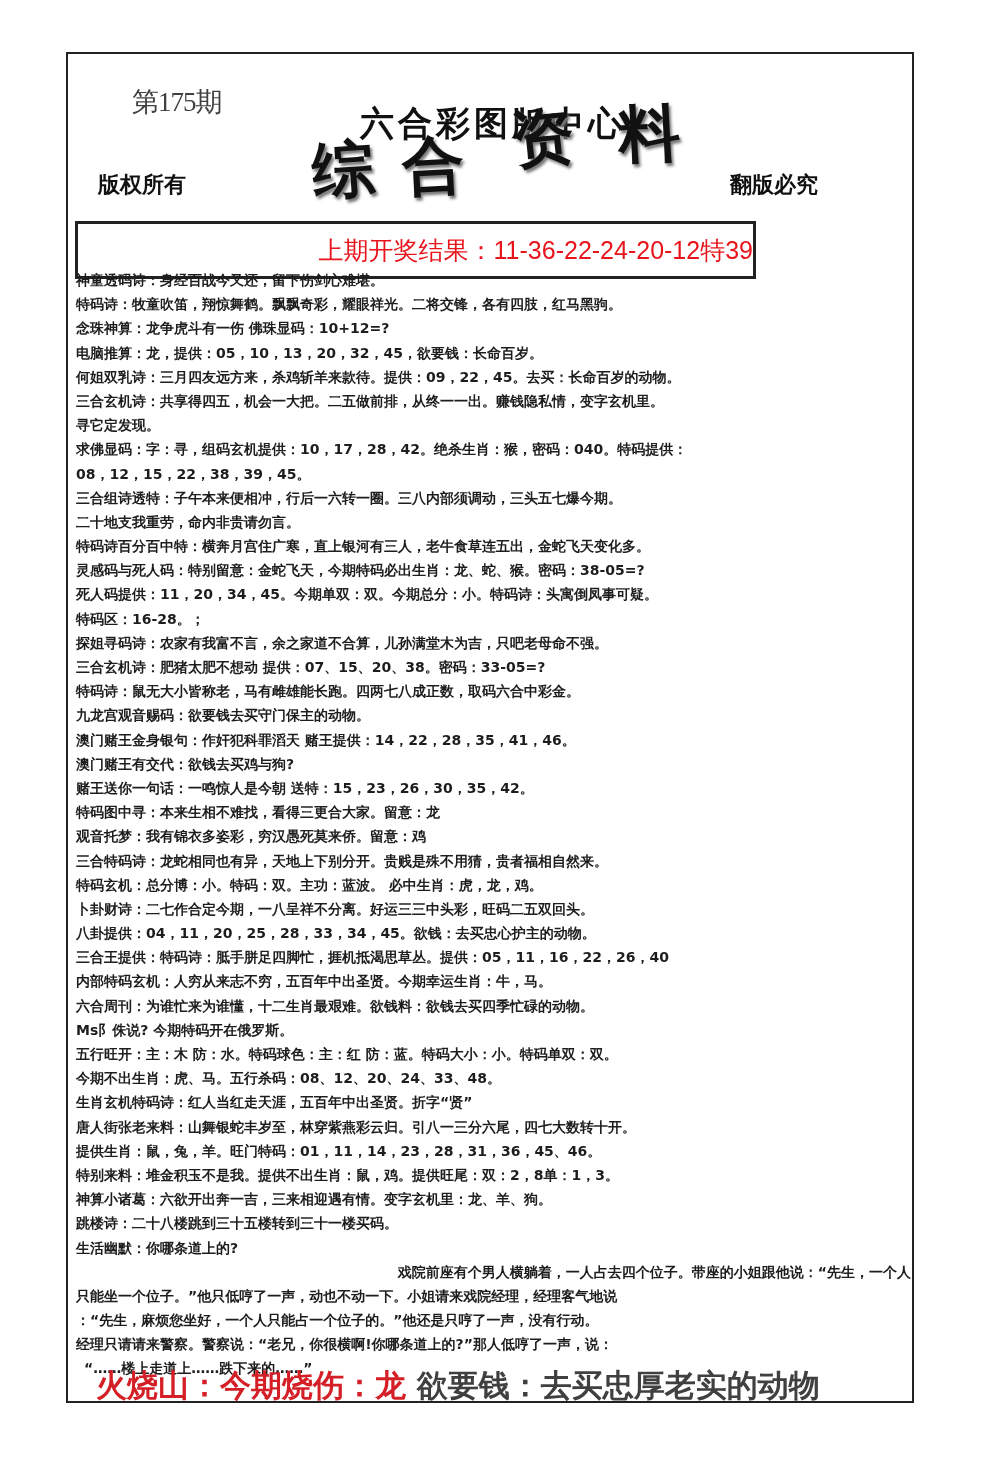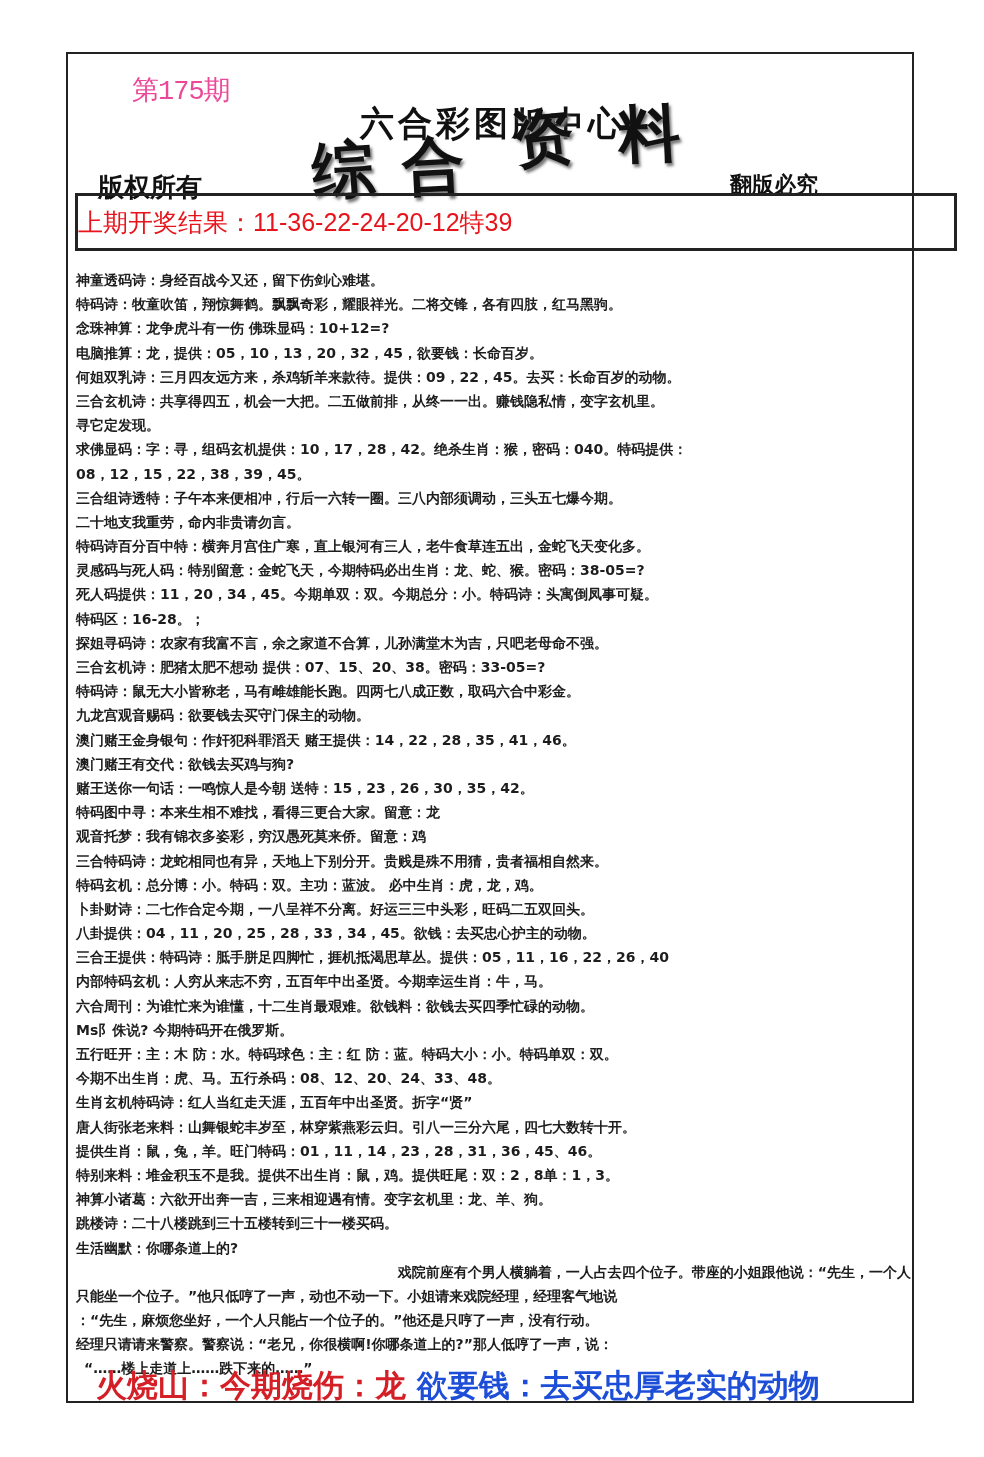--- a/index.html
+++ b/index.html
@@ -2,49 +2,49 @@
 <html><head>
 <meta charset="utf-8">
 <style>
   html, body { margin: 0; padding: 0; background: #ffffff; }
   body { width: 984px; height: 1457px; position: relative; overflow: hidden;
          font-family: "DejaVu Sans", "Liberation Sans", sans-serif; color: #1a1a1a; }
 
   .frame { position: absolute; left: 66px; top: 52px; width: 848px; height: 1351px;
            border: 2px solid #222; box-sizing: border-box; }
 
-  .issue { position: absolute; left: 132px; top: 72px; font-size: 27px;
-           font-family: Liberation Mono, monospace; color: #ec4899; letter-spacing: -1px; }
+  .issue { position: absolute; left: 132px; top: 84px; font-size: 27px;
+           font-family: Liberation Serif, serif; color: #404040; letter-spacing: -1px; }
 
   .center-title { position: absolute; left: 360px; top: 58px; font-size: 34px; font-weight: bold;
                   letter-spacing: 4px; color: #111; font-family: "DejaVu Sans", sans-serif; margin-top: 43px; }
 
   .big { position: absolute; font-size: 62px; font-weight: bold; color: #111;
          text-shadow: 2px 3px 3px #777; font-family: "DejaVu Sans", sans-serif; }
   .big.c1 { left: 312px; top: 128px; transform: rotate(-4deg); }
   .big.c2 { left: 402px; top: 124px; transform: rotate(-3deg); }
   .big.c3 { left: 512px; top: 96px;  transform: rotate(-6deg); }
   .big.c4 { left: 618px; top: 92px;  transform: rotate(-3deg); }
 
-  .copyright-left { position: absolute; left: 98px; top: 170px; font-size: 26px; font-weight: bold; color: #111; }
+  .copyright-left { position: absolute; left: 98px; top: 170px; font-size: 22px; font-weight: bold; color: #111; }
   .copyright-right { position: absolute; left: 730px; top: 170px; font-size: 22px; font-weight: bold; color: #111; }
 
-  .result-box { position: absolute; left: 75px; top: 193px; width: 882px; height: 58px;
+  .result-box { position: absolute; left: 75px; top: 221px; width: 681px; height: 58px;
                 border: 3px solid #222; box-sizing: border-box;
-                display: flex; align-items: center; justify-content: flex-start; }
+                display: flex; align-items: center; justify-content: flex-end; }
   .result-box span { color: #e8141c; font-size: 25px; font-family: "Liberation Sans", sans-serif; letter-spacing: 0px; }
 
   .lines { position: absolute; left: 76px; top: 268px; width: 835px; }
   .line { height: 24.2px; line-height: 24px; font-size: 14px; white-space: nowrap; color: #1d1d1d; font-weight: bold; }
   .line.indent { padding-left: 28px; text-align: right; }
 
   .footer { position: absolute; left: 96px; top: 1365px; font-size: 31px; font-weight: bold;
             font-family: "DejaVu Serif", serif; white-space: nowrap; letter-spacing: 0px; }
   .footer .red { color: #d41f26; }
-  .footer .green { color: #1d4ed8; }
+  .footer .green { color: #404040; }
 </style>
 </head>
 <body>
 
 <div class="frame"></div>
 
 <div class="issue">第175期</div>
 <div class="center-title">六合彩图版中心</div>
 
 <div class="big c1">综</div>

